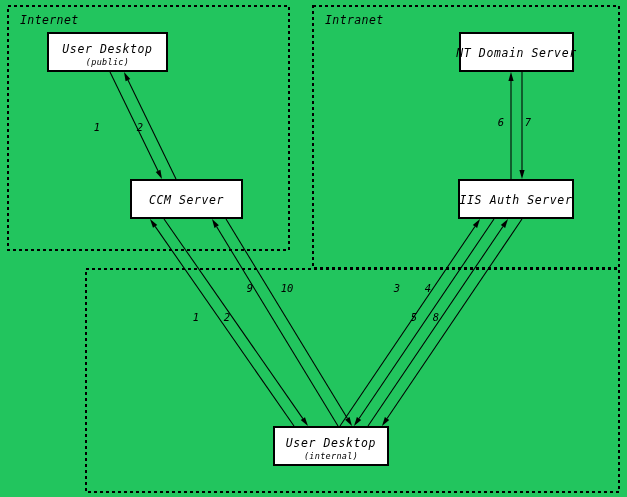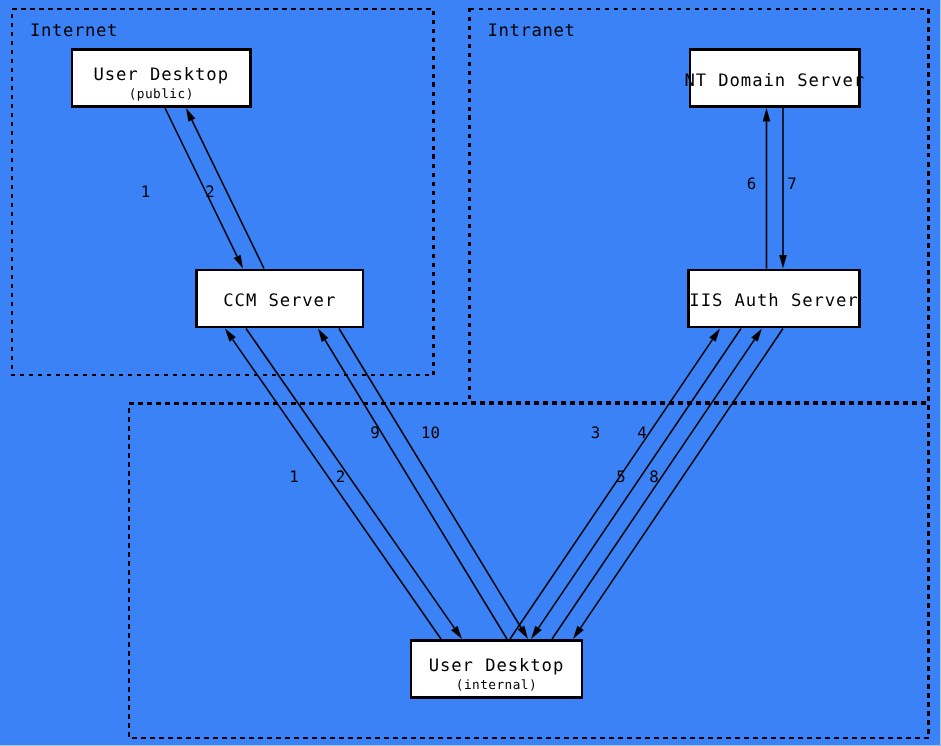--- a/index.html
+++ b/index.html
@@ -4,23 +4,24 @@
 <style>
   html, body {
     margin: 0;
     padding: 0;
     background: #ffffff;
   }
   #canvas {
     position: relative;
     width: 627px;
     height: 497px;
-    background: #3b82f6;
+    background: #22c55e;
     font-family: "DejaVu Sans Mono", monospace;
     overflow: hidden;
+    font-style: italic;
   }
   svg#diagram {
     position: absolute;
     left: 0;
     top: 0;
     width: 627px;
     height: 497px;
   }
   .zone-rect {
     fill: none;

